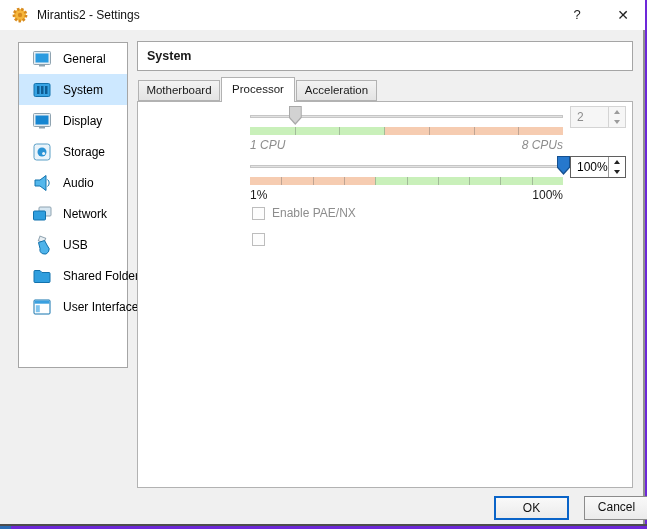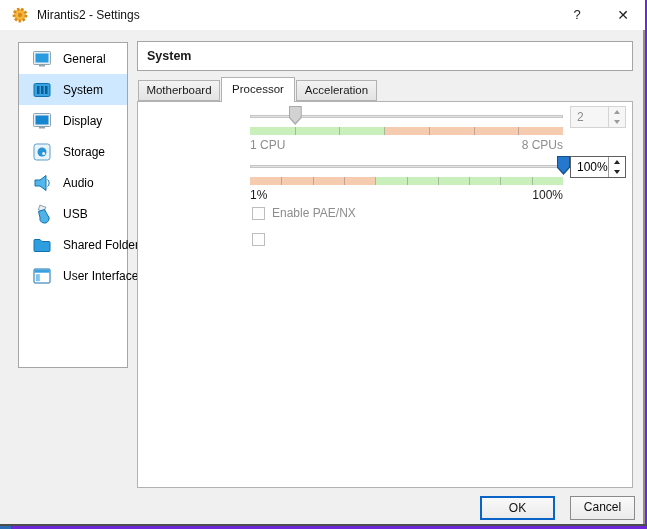--- a/index.html
+++ b/index.html
@@ -51,21 +51,21 @@
   .spin.disabled .arrows{border-left:1px solid #d4d4d4;}
   .spin.disabled .tri-up{border-bottom-color:#9b9b9b;}
   .spin.disabled .tri-dn{border-top-color:#9b9b9b;}
   .spin.enabled{background:#ffffff;border:1px solid #5f5f5f;color:#000;}
   .spin.enabled .arrows{border-left:1px solid #9a9a9a;}
   
   .cb-row{position:absolute;left:252px;height:16px;display:flex;align-items:center;z-index:4;}
   .cb-box{width:13px;height:13px;background:#fdfdfd;border:1px solid #bdbdbd;flex:0 0 13px;}
   .cb-label{margin-left:7px;white-space:nowrap;}
   
-  .btn{position:absolute;top:496px;height:24px;background:linear-gradient(#f9f9f9,#ebebeb);text-align:center;line-height:21px;font-size:12px;color:#111;}
+  .btn{position:absolute;top:496px;height:24px;background:linear-gradient(#f9f9f9,#ebebeb);text-align:center;line-height:21px;font-size:12px;color:#111;margin-left:14px;}
   .btn-ok{left:480px;width:75px;border:2px solid #0a64c8;}
   .btn-cancel{left:570px;width:65px;border:1px solid #8b8b8b;}
   
   .bottom-line{position:absolute;left:0;top:524px;width:647px;height:2px;background:#4d4d4d;}
   .taskbar-peek{position:absolute;left:0;top:526px;width:11px;height:3px;background:#2a6cb5;}
 </style>
 </head>
 <body>
 
 <div class="canvas">
@@ -117,20 +117,27 @@
       </div>
       <div class="side-item">
         <svg viewBox="0 0 22 22">
             <polygon points="4,8 9,8 15,3.5 15,18.5 9,14 4,14" fill="#53b7ec" stroke="#1272ad"></polygon>
             <path d="M16.5 7.5 a4.5 4.5 0 0 1 0 7" stroke="#1272ad" fill="none"></path>
           </svg>
         <span class="side-label">Audio</span>
       </div>
       <div class="side-item">
         <svg viewBox="0 0 22 22">
+            <rect x="8" y="4" width="12" height="9" rx="1" fill="#d7e7f2" stroke="#8fa3b0"></rect>
+            <rect x="2.5" y="8" width="12" height="9" rx="1" fill="#2f9ede" stroke="#1272ad"></rect>
+          </svg>
+        <span class="side-label">Network</span>
+      </div>
+      <div class="side-item">
+        <svg viewBox="0 0 22 22">
             <rect x="8" y="3" width="6" height="5" fill="#e8eef2" stroke="#8fa3b0" transform="rotate(20 11 5.5)"></rect>
             <path d="M7.5 8.5 l6 -2 l3 5.5 a4.6 4.6 0 1 1 -7.5 2.6 z" fill="#4fb3ea" stroke="#1272ad"></path>
           </svg>
         <span class="side-label">USB</span>
       </div>
       <div class="side-item">
         <svg viewBox="0 0 22 22">
             <path d="M3 6.5 a1 1 0 0 1 1 -1 h5 l2 2 h7 a1 1 0 0 1 1 1 v8 a1 1 0 0 1 -1 1 h-14 a1 1 0 0 1 -1 -1 z" fill="#2f9ede" stroke="#1272ad"></path>
           </svg>
         <span class="side-label">Shared Folders</span>
@@ -147,21 +154,21 @@
 
     <div class="page-header">System</div>
 
     <div class="tab" style="left:138px;width:82px;">Motherboard</div>
     <div class="tab selected" style="left:221px;width:74px;">Processor</div>
     <div class="tab" style="left:296px;width:81px;">Acceleration</div>
 
     <div class="tab-panel"></div>
 
     <div class="row-label dis" style="top:111px;">Processor(s):</div>
-    <div class="slider-zone" style="top:105px;">
+    <div class="slider-zone" style="top:105px;font-style:italic;">
       <div class="track"></div>
       <div class="thumb" id="proc-thumb" style="left: calc(14.3% - 6px);"></div>
       <div class="colorbar" id="bar-proc">
         <div class="seg1 green" id="proc-seg1" style="width: 43%;"></div>
         <div class="seg2 salmon"></div>
       <div class="tick" style="left: 14.2857%;"></div>
           <div class="tick" style="left: 28.5714%;"></div>
           <div class="tick" style="left: 42.8571%;"></div>
           <div class="tick" style="left: 57.1429%;"></div>
           <div class="tick" style="left: 71.4286%;"></div>

